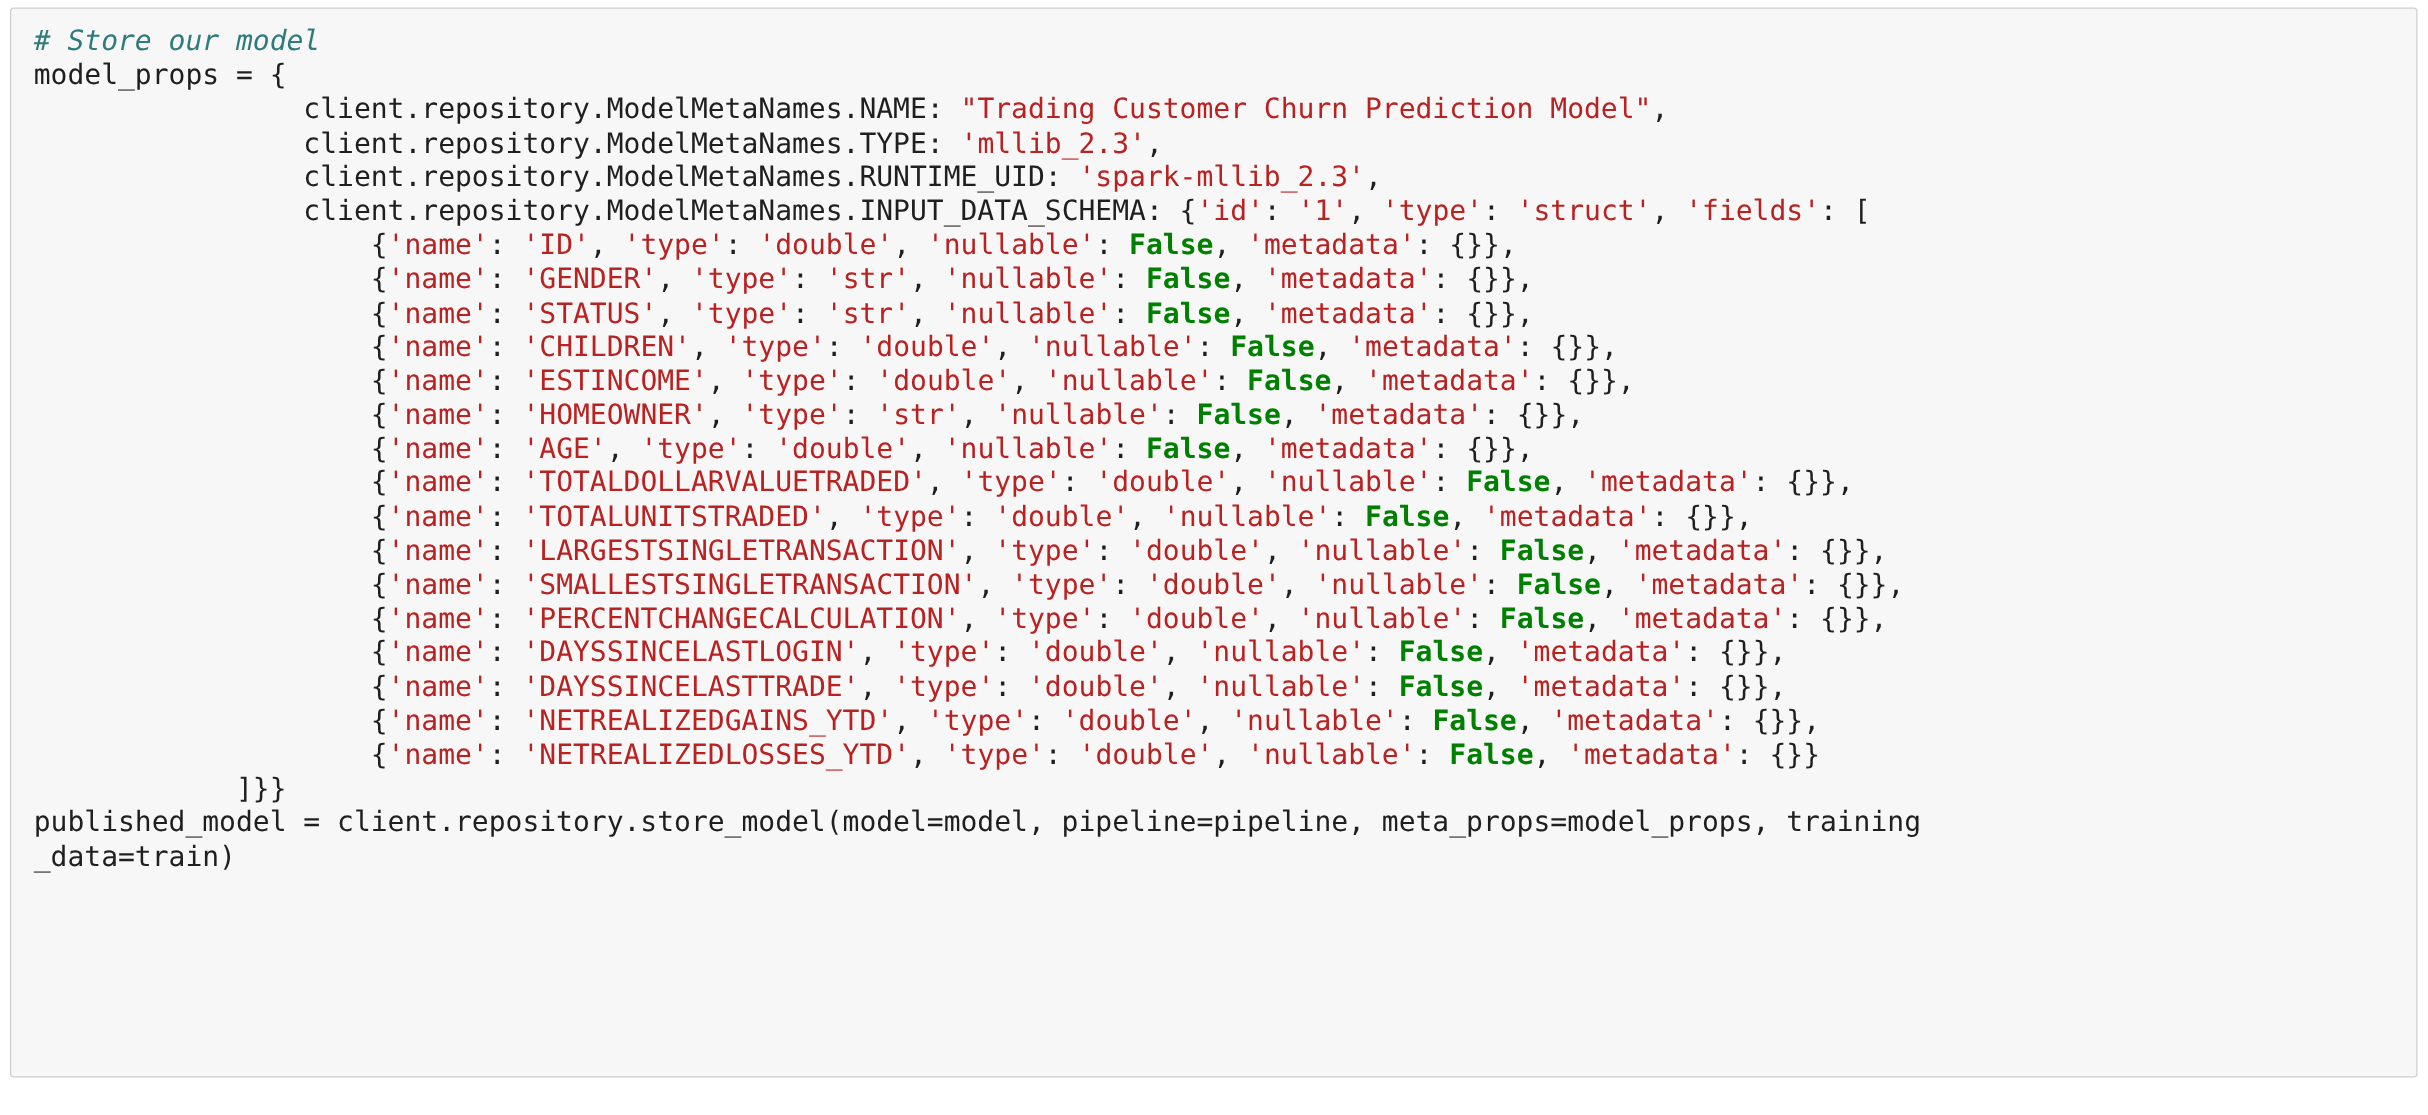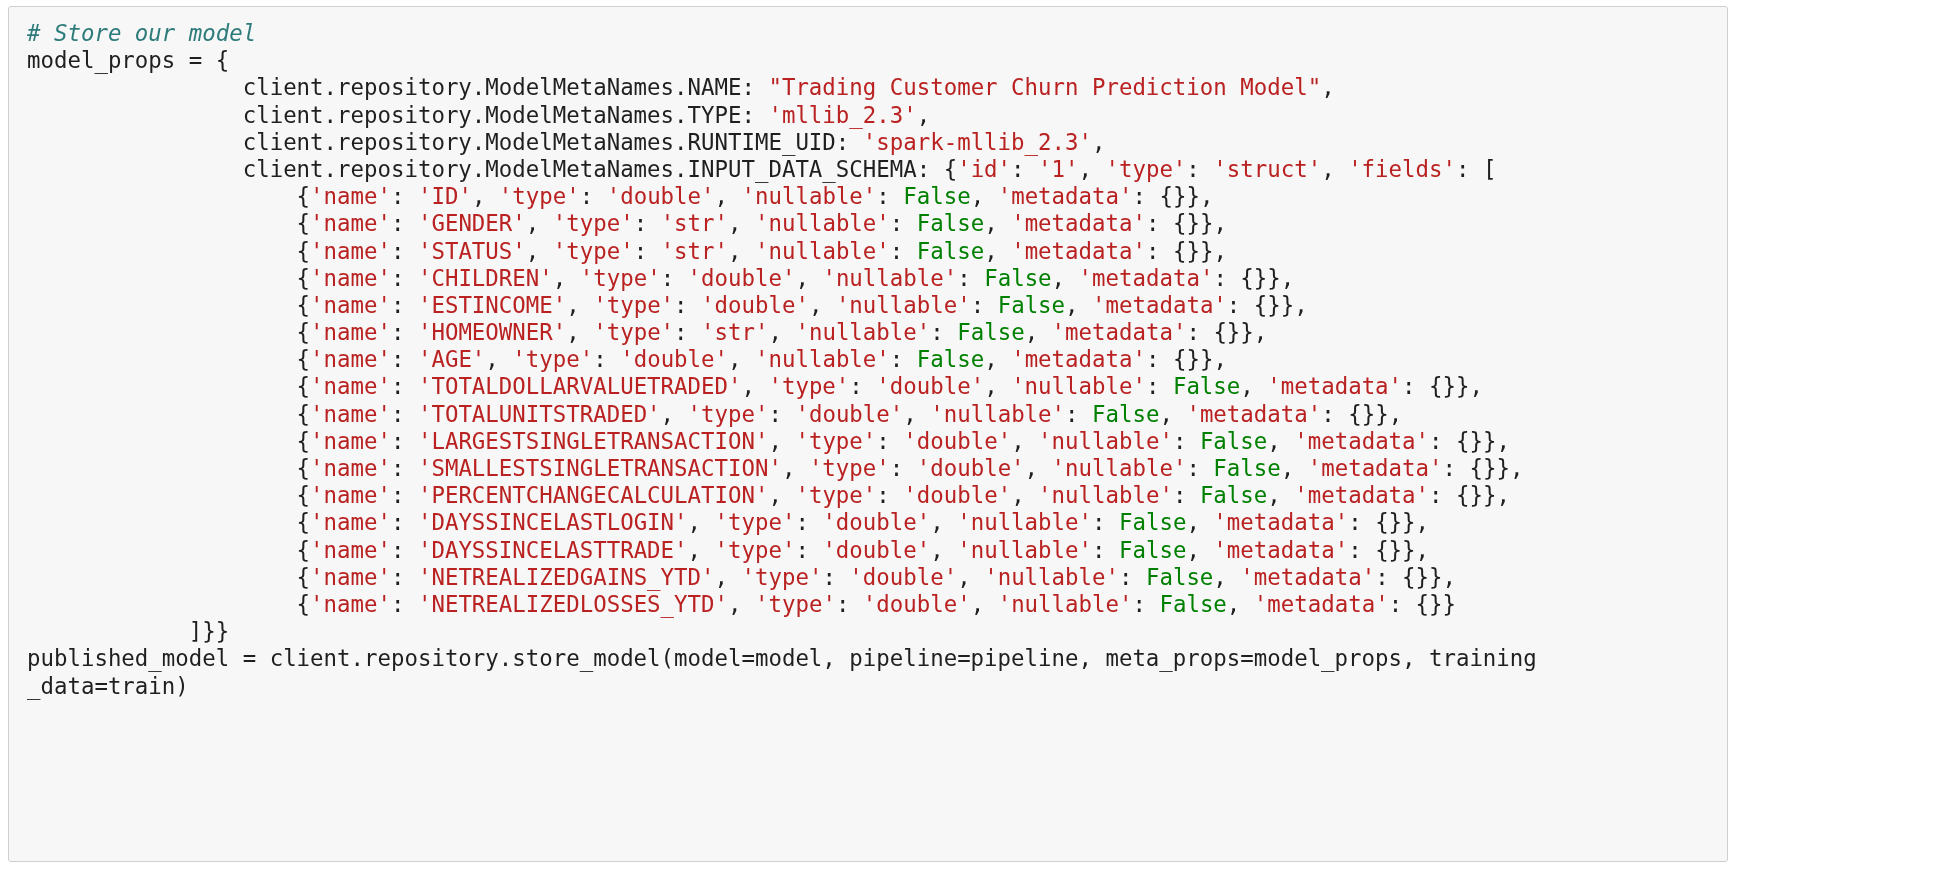--- a/index.html
+++ b/index.html
@@ -20,21 +20,21 @@
     box-sizing: border-box;
     width: 1942px;
     height: 892px;
   }
 
   .code-cell {
     background: #f7f7f7;
     border: 1px solid #cfcfcf;
     border-radius: 3px;
     box-sizing: border-box;
-    width: 1720px;
+    width: 1926px;
     min-height: 856px;
     padding: 13px 4px 12px 18px;
     box-shadow: 0 0 0 0 rgba(0,0,0,0);
   }
 
   pre.code {
     margin: 0;
     padding: 0;
     font-family: "DejaVu Sans Mono", "Liberation Mono", monospace;
     font-size: 22.4px;
@@ -43,21 +43,21 @@
     color: #1f1f1f;
     white-space: pre;
     -webkit-font-smoothing: antialiased;
   }
 
   .ln { display: block; height: 27.2px; white-space: pre; }
 
   
   .tok-comment { color: #2e7b7b; font-style: italic; }
   .tok-str     { color: #ba2121; }
-  .tok-kw      { color: #008000; font-weight: normal; }
+  .tok-kw      { color: #008000; font-weight: bold; }
   .tok-plain   { color: #1f1f1f; }
 </style>
 </head>
 <body>
 
 <div class="cell-wrap">
   <div class="code-cell">
     <pre class="code"><span class="ln"><span class="tok-comment"># Store our model</span></span><span class="ln"><span class="tok-plain">model_props = {</span></span><span class="ln"><span class="tok-plain">                </span><span class="tok-plain">client.repository.ModelMetaNames.NAME: </span><span class="tok-str">"Trading Customer Churn Prediction Model"</span><span class="tok-plain">,</span></span><span class="ln"><span class="tok-plain">                </span><span class="tok-plain">client.repository.ModelMetaNames.TYPE: </span><span class="tok-str">'mllib_2.3'</span><span class="tok-plain">,</span></span><span class="ln"><span class="tok-plain">                </span><span class="tok-plain">client.repository.ModelMetaNames.RUNTIME_UID: </span><span class="tok-str">'spark-mllib_2.3'</span><span class="tok-plain">,</span></span><span class="ln"><span class="tok-plain">                </span><span class="tok-plain">client.repository.ModelMetaNames.INPUT_DATA_SCHEMA: </span><span class="tok-plain">{</span><span class="tok-str">'id'</span><span class="tok-plain">: </span><span class="tok-str">'1'</span><span class="tok-plain">, </span><span class="tok-str">'type'</span><span class="tok-plain">: </span><span class="tok-str">'struct'</span><span class="tok-plain">, </span><span class="tok-str">'fields'</span><span class="tok-plain">: [</span></span><span id="field-lines"><span class="ln"><span class="tok-plain">                    </span><span class="tok-plain">{</span><span class="tok-str">'name'</span><span class="tok-plain">: </span><span class="tok-str">'ID'</span><span class="tok-plain">, </span><span class="tok-str">'type'</span><span class="tok-plain">: </span><span class="tok-str">'double'</span><span class="tok-plain">, </span><span class="tok-str">'nullable'</span><span class="tok-plain">: </span><span class="tok-kw">False</span><span class="tok-plain">, </span><span class="tok-str">'metadata'</span><span class="tok-plain">: </span><span class="tok-plain">{}</span><span class="tok-plain">}</span><span class="tok-plain">,</span></span><span class="ln"><span class="tok-plain">                    </span><span class="tok-plain">{</span><span class="tok-str">'name'</span><span class="tok-plain">: </span><span class="tok-str">'GENDER'</span><span class="tok-plain">, </span><span class="tok-str">'type'</span><span class="tok-plain">: </span><span class="tok-str">'str'</span><span class="tok-plain">, </span><span class="tok-str">'nullable'</span><span class="tok-plain">: </span><span class="tok-kw">False</span><span class="tok-plain">, </span><span class="tok-str">'metadata'</span><span class="tok-plain">: </span><span class="tok-plain">{}</span><span class="tok-plain">}</span><span class="tok-plain">,</span></span><span class="ln"><span class="tok-plain">                    </span><span class="tok-plain">{</span><span class="tok-str">'name'</span><span class="tok-plain">: </span><span class="tok-str">'STATUS'</span><span class="tok-plain">, </span><span class="tok-str">'type'</span><span class="tok-plain">: </span><span class="tok-str">'str'</span><span class="tok-plain">, </span><span class="tok-str">'nullable'</span><span class="tok-plain">: </span><span class="tok-kw">False</span><span class="tok-plain">, </span><span class="tok-str">'metadata'</span><span class="tok-plain">: </span><span class="tok-plain">{}</span><span class="tok-plain">}</span><span class="tok-plain">,</span></span><span class="ln"><span class="tok-plain">                    </span><span class="tok-plain">{</span><span class="tok-str">'name'</span><span class="tok-plain">: </span><span class="tok-str">'CHILDREN'</span><span class="tok-plain">, </span><span class="tok-str">'type'</span><span class="tok-plain">: </span><span class="tok-str">'double'</span><span class="tok-plain">, </span><span class="tok-str">'nullable'</span><span class="tok-plain">: </span><span class="tok-kw">False</span><span class="tok-plain">, </span><span class="tok-str">'metadata'</span><span class="tok-plain">: </span><span class="tok-plain">{}</span><span class="tok-plain">}</span><span class="tok-plain">,</span></span><span class="ln"><span class="tok-plain">                    </span><span class="tok-plain">{</span><span class="tok-str">'name'</span><span class="tok-plain">: </span><span class="tok-str">'ESTINCOME'</span><span class="tok-plain">, </span><span class="tok-str">'type'</span><span class="tok-plain">: </span><span class="tok-str">'double'</span><span class="tok-plain">, </span><span class="tok-str">'nullable'</span><span class="tok-plain">: </span><span class="tok-kw">False</span><span class="tok-plain">, </span><span class="tok-str">'metadata'</span><span class="tok-plain">: </span><span class="tok-plain">{}</span><span class="tok-plain">}</span><span class="tok-plain">,</span></span><span class="ln"><span class="tok-plain">                    </span><span class="tok-plain">{</span><span class="tok-str">'name'</span><span class="tok-plain">: </span><span class="tok-str">'HOMEOWNER'</span><span class="tok-plain">, </span><span class="tok-str">'type'</span><span class="tok-plain">: </span><span class="tok-str">'str'</span><span class="tok-plain">, </span><span class="tok-str">'nullable'</span><span class="tok-plain">: </span><span class="tok-kw">False</span><span class="tok-plain">, </span><span class="tok-str">'metadata'</span><span class="tok-plain">: </span><span class="tok-plain">{}</span><span class="tok-plain">}</span><span class="tok-plain">,</span></span><span class="ln"><span class="tok-plain">                    </span><span class="tok-plain">{</span><span class="tok-str">'name'</span><span class="tok-plain">: </span><span class="tok-str">'AGE'</span><span class="tok-plain">, </span><span class="tok-str">'type'</span><span class="tok-plain">: </span><span class="tok-str">'double'</span><span class="tok-plain">, </span><span class="tok-str">'nullable'</span><span class="tok-plain">: </span><span class="tok-kw">False</span><span class="tok-plain">, </span><span class="tok-str">'metadata'</span><span class="tok-plain">: </span><span class="tok-plain">{}</span><span class="tok-plain">}</span><span class="tok-plain">,</span></span><span class="ln"><span class="tok-plain">                    </span><span class="tok-plain">{</span><span class="tok-str">'name'</span><span class="tok-plain">: </span><span class="tok-str">'TOTALDOLLARVALUETRADED'</span><span class="tok-plain">, </span><span class="tok-str">'type'</span><span class="tok-plain">: </span><span class="tok-str">'double'</span><span class="tok-plain">, </span><span class="tok-str">'nullable'</span><span class="tok-plain">: </span><span class="tok-kw">False</span><span class="tok-plain">, </span><span class="tok-str">'metadata'</span><span class="tok-plain">: </span><span class="tok-plain">{}</span><span class="tok-plain">}</span><span class="tok-plain">,</span></span><span class="ln"><span class="tok-plain">                    </span><span class="tok-plain">{</span><span class="tok-str">'name'</span><span class="tok-plain">: </span><span class="tok-str">'TOTALUNITSTRADED'</span><span class="tok-plain">, </span><span class="tok-str">'type'</span><span class="tok-plain">: </span><span class="tok-str">'double'</span><span class="tok-plain">, </span><span class="tok-str">'nullable'</span><span class="tok-plain">: </span><span class="tok-kw">False</span><span class="tok-plain">, </span><span class="tok-str">'metadata'</span><span class="tok-plain">: </span><span class="tok-plain">{}</span><span class="tok-plain">}</span><span class="tok-plain">,</span></span><span class="ln"><span class="tok-plain">                    </span><span class="tok-plain">{</span><span class="tok-str">'name'</span><span class="tok-plain">: </span><span class="tok-str">'LARGESTSINGLETRANSACTION'</span><span class="tok-plain">, </span><span class="tok-str">'type'</span><span class="tok-plain">: </span><span class="tok-str">'double'</span><span class="tok-plain">, </span><span class="tok-str">'nullable'</span><span class="tok-plain">: </span><span class="tok-kw">False</span><span class="tok-plain">, </span><span class="tok-str">'metadata'</span><span class="tok-plain">: </span><span class="tok-plain">{}</span><span class="tok-plain">}</span><span class="tok-plain">,</span></span><span class="ln"><span class="tok-plain">                    </span><span class="tok-plain">{</span><span class="tok-str">'name'</span><span class="tok-plain">: </span><span class="tok-str">'SMALLESTSINGLETRANSACTION'</span><span class="tok-plain">, </span><span class="tok-str">'type'</span><span class="tok-plain">: </span><span class="tok-str">'double'</span><span class="tok-plain">, </span><span class="tok-str">'nullable'</span><span class="tok-plain">: </span><span class="tok-kw">False</span><span class="tok-plain">, </span><span class="tok-str">'metadata'</span><span class="tok-plain">: </span><span class="tok-plain">{}</span><span class="tok-plain">}</span><span class="tok-plain">,</span></span><span class="ln"><span class="tok-plain">                    </span><span class="tok-plain">{</span><span class="tok-str">'name'</span><span class="tok-plain">: </span><span class="tok-str">'PERCENTCHANGECALCULATION'</span><span class="tok-plain">, </span><span class="tok-str">'type'</span><span class="tok-plain">: </span><span class="tok-str">'double'</span><span class="tok-plain">, </span><span class="tok-str">'nullable'</span><span class="tok-plain">: </span><span class="tok-kw">False</span><span class="tok-plain">, </span><span class="tok-str">'metadata'</span><span class="tok-plain">: </span><span class="tok-plain">{}</span><span class="tok-plain">}</span><span class="tok-plain">,</span></span><span class="ln"><span class="tok-plain">                    </span><span class="tok-plain">{</span><span class="tok-str">'name'</span><span class="tok-plain">: </span><span class="tok-str">'DAYSSINCELASTLOGIN'</span><span class="tok-plain">, </span><span class="tok-str">'type'</span><span class="tok-plain">: </span><span class="tok-str">'double'</span><span class="tok-plain">, </span><span class="tok-str">'nullable'</span><span class="tok-plain">: </span><span class="tok-kw">False</span><span class="tok-plain">, </span><span class="tok-str">'metadata'</span><span class="tok-plain">: </span><span class="tok-plain">{}</span><span class="tok-plain">}</span><span class="tok-plain">,</span></span><span class="ln"><span class="tok-plain">                    </span><span class="tok-plain">{</span><span class="tok-str">'name'</span><span class="tok-plain">: </span><span class="tok-str">'DAYSSINCELASTTRADE'</span><span class="tok-plain">, </span><span class="tok-str">'type'</span><span class="tok-plain">: </span><span class="tok-str">'double'</span><span class="tok-plain">, </span><span class="tok-str">'nullable'</span><span class="tok-plain">: </span><span class="tok-kw">False</span><span class="tok-plain">, </span><span class="tok-str">'metadata'</span><span class="tok-plain">: </span><span class="tok-plain">{}</span><span class="tok-plain">}</span><span class="tok-plain">,</span></span><span class="ln"><span class="tok-plain">                    </span><span class="tok-plain">{</span><span class="tok-str">'name'</span><span class="tok-plain">: </span><span class="tok-str">'NETREALIZEDGAINS_YTD'</span><span class="tok-plain">, </span><span class="tok-str">'type'</span><span class="tok-plain">: </span><span class="tok-str">'double'</span><span class="tok-plain">, </span><span class="tok-str">'nullable'</span><span class="tok-plain">: </span><span class="tok-kw">False</span><span class="tok-plain">, </span><span class="tok-str">'metadata'</span><span class="tok-plain">: </span><span class="tok-plain">{}</span><span class="tok-plain">}</span><span class="tok-plain">,</span></span><span class="ln"><span class="tok-plain">                    </span><span class="tok-plain">{</span><span class="tok-str">'name'</span><span class="tok-plain">: </span><span class="tok-str">'NETREALIZEDLOSSES_YTD'</span><span class="tok-plain">, </span><span class="tok-str">'type'</span><span class="tok-plain">: </span><span class="tok-str">'double'</span><span class="tok-plain">, </span><span class="tok-str">'nullable'</span><span class="tok-plain">: </span><span class="tok-kw">False</span><span class="tok-plain">, </span><span class="tok-str">'metadata'</span><span class="tok-plain">: </span><span class="tok-plain">{}</span><span class="tok-plain">}</span></span></span><span class="ln"><span class="tok-plain">            </span><span class="tok-plain">]}}</span></span><span class="ln"><span class="tok-plain">published_model = client.repository.store_model(model=model, pipeline=pipeline, meta_props=model_props, training</span></span><span class="ln"><span class="tok-plain">_data=train)</span></span></pre>
   </div>
 </div>

